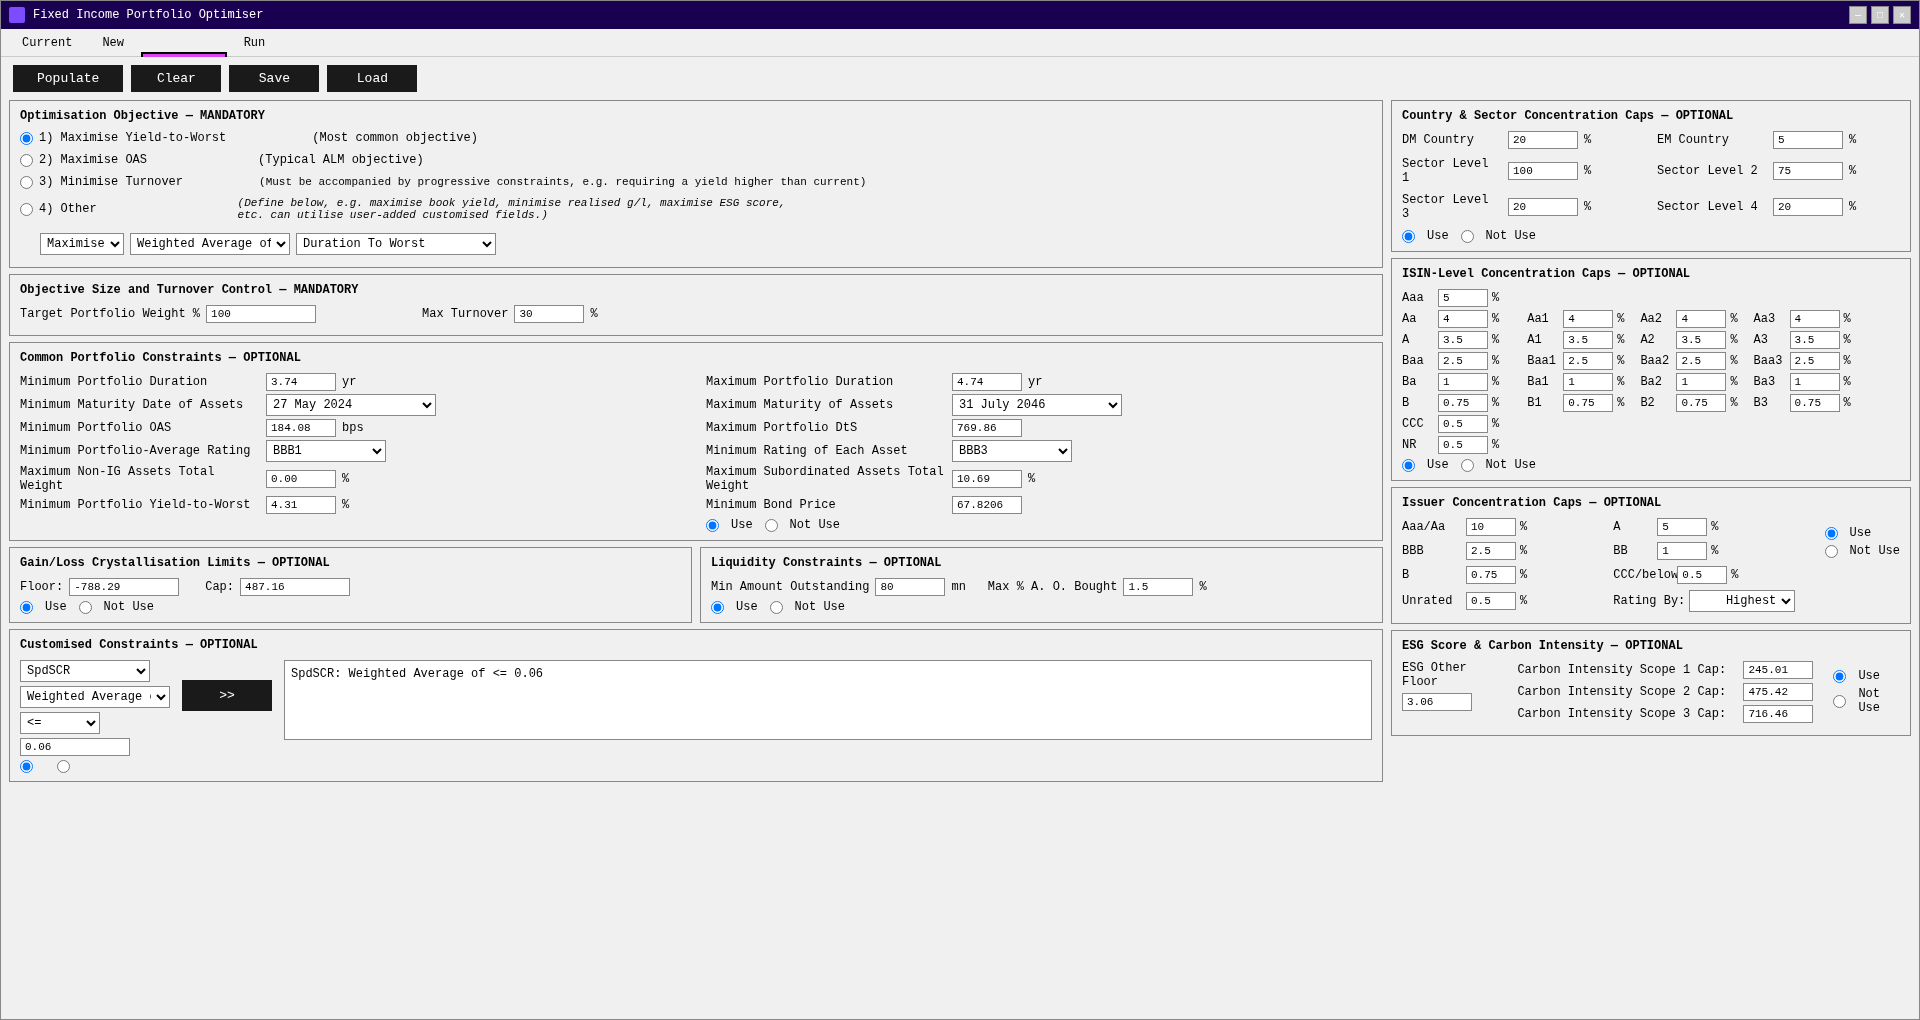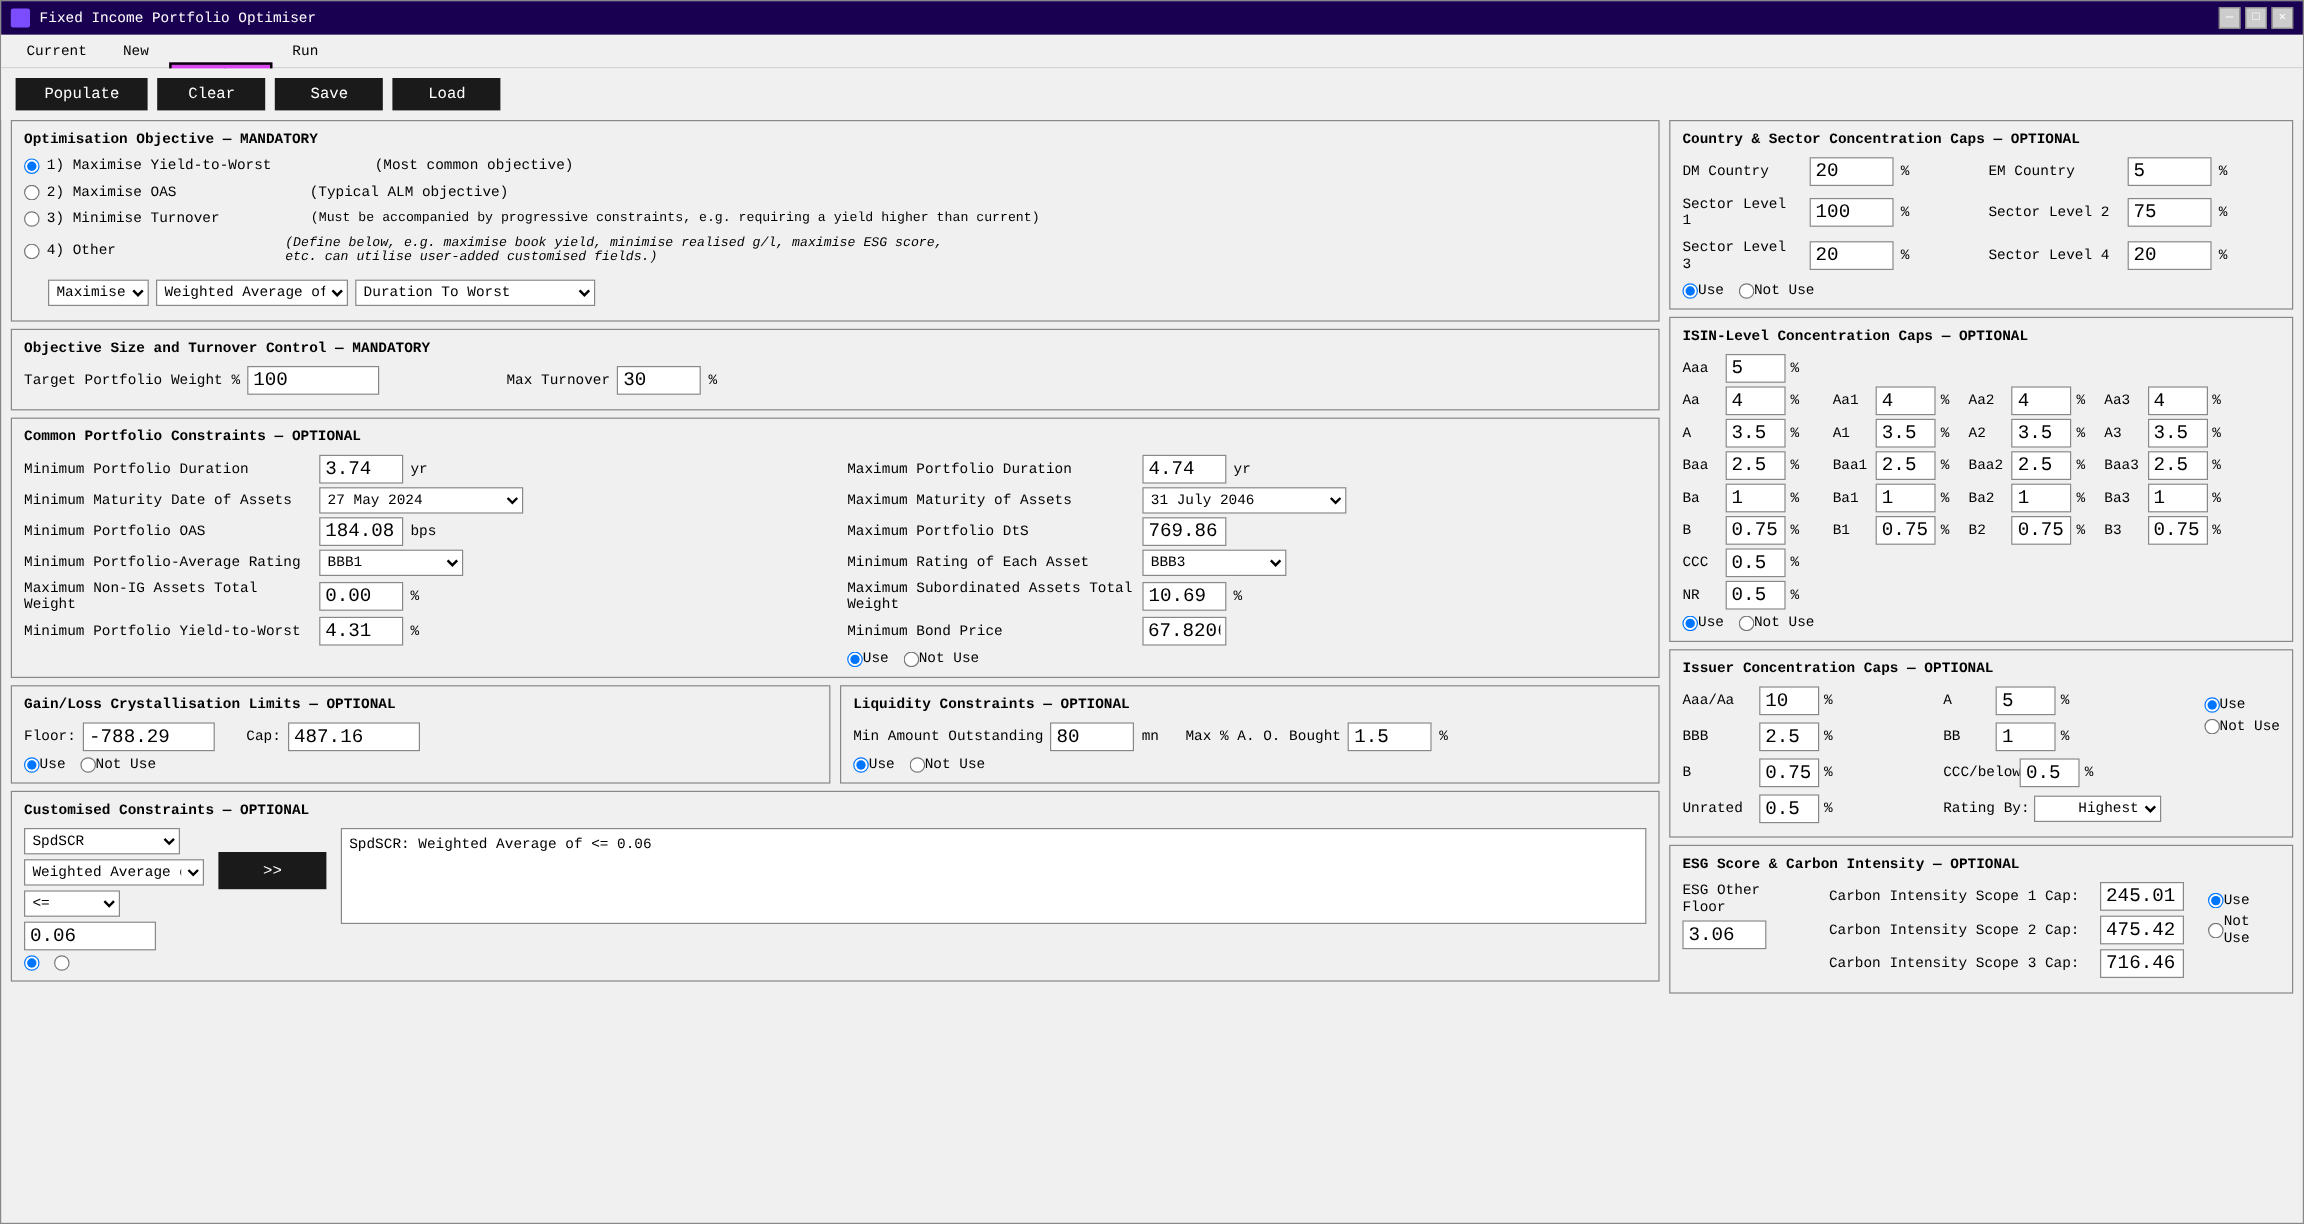--- a/index.html
+++ b/index.html
@@ -129,36 +129,36 @@
       margin-bottom: 4px;
     }
     .form-label {
       font-size: 12px;
     }
     .input-field {
       border: 1px solid #888;
       background: white;
       padding: 2px 4px;
       font-family: 'Courier New', monospace;
-      font-size: 16px;
+      font-size: 11px;
     }
     .input-sm { width: 70px; }
     .input-md { width: 110px; }
     .select-field {
       border: 1px solid #888;
       background: white;
       padding: 2px 2px;
       font-family: 'Courier New', monospace;
       font-size: 12px;
       cursor: pointer;
     }
     .radio-group {
       display: flex;
       align-items: center;
-      gap: 0;
+      gap: 12px;
     }
     .constraint-row {
       display: flex;
       align-items: center;
       gap: 6px;
       margin-bottom: 3px;
     }
     .constraint-label {
       width: 240px;
       font-size: 12px;

